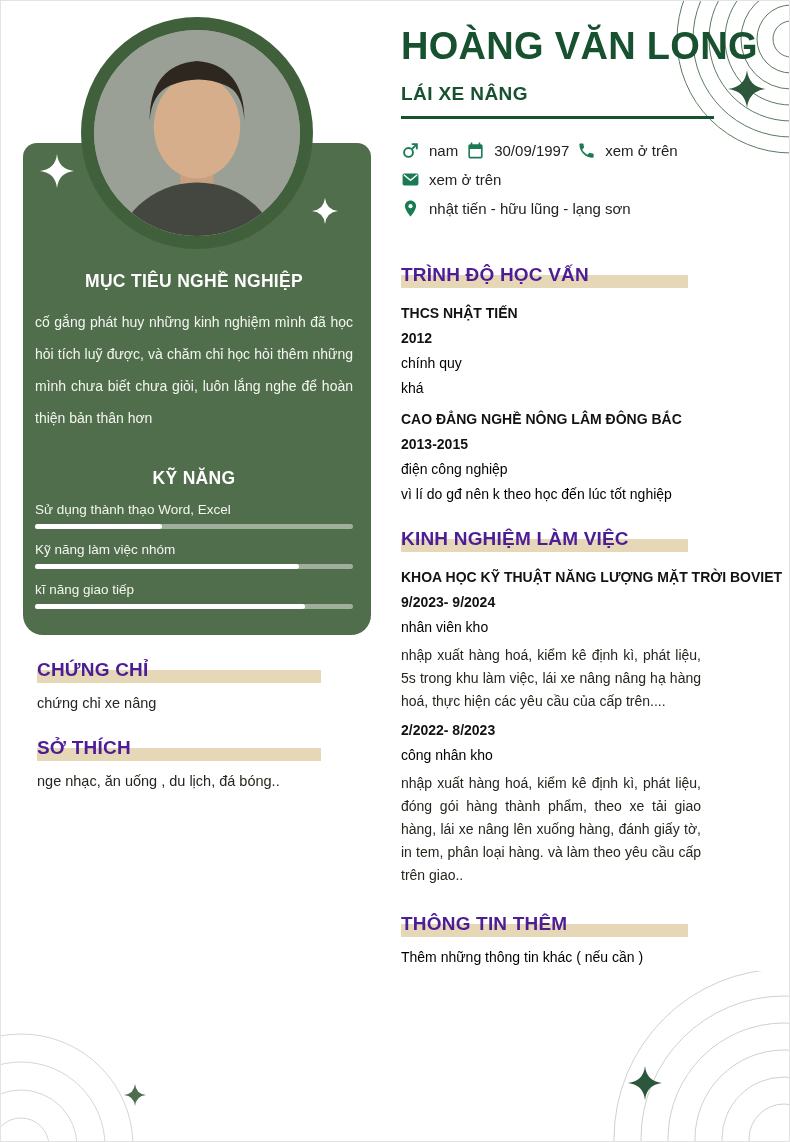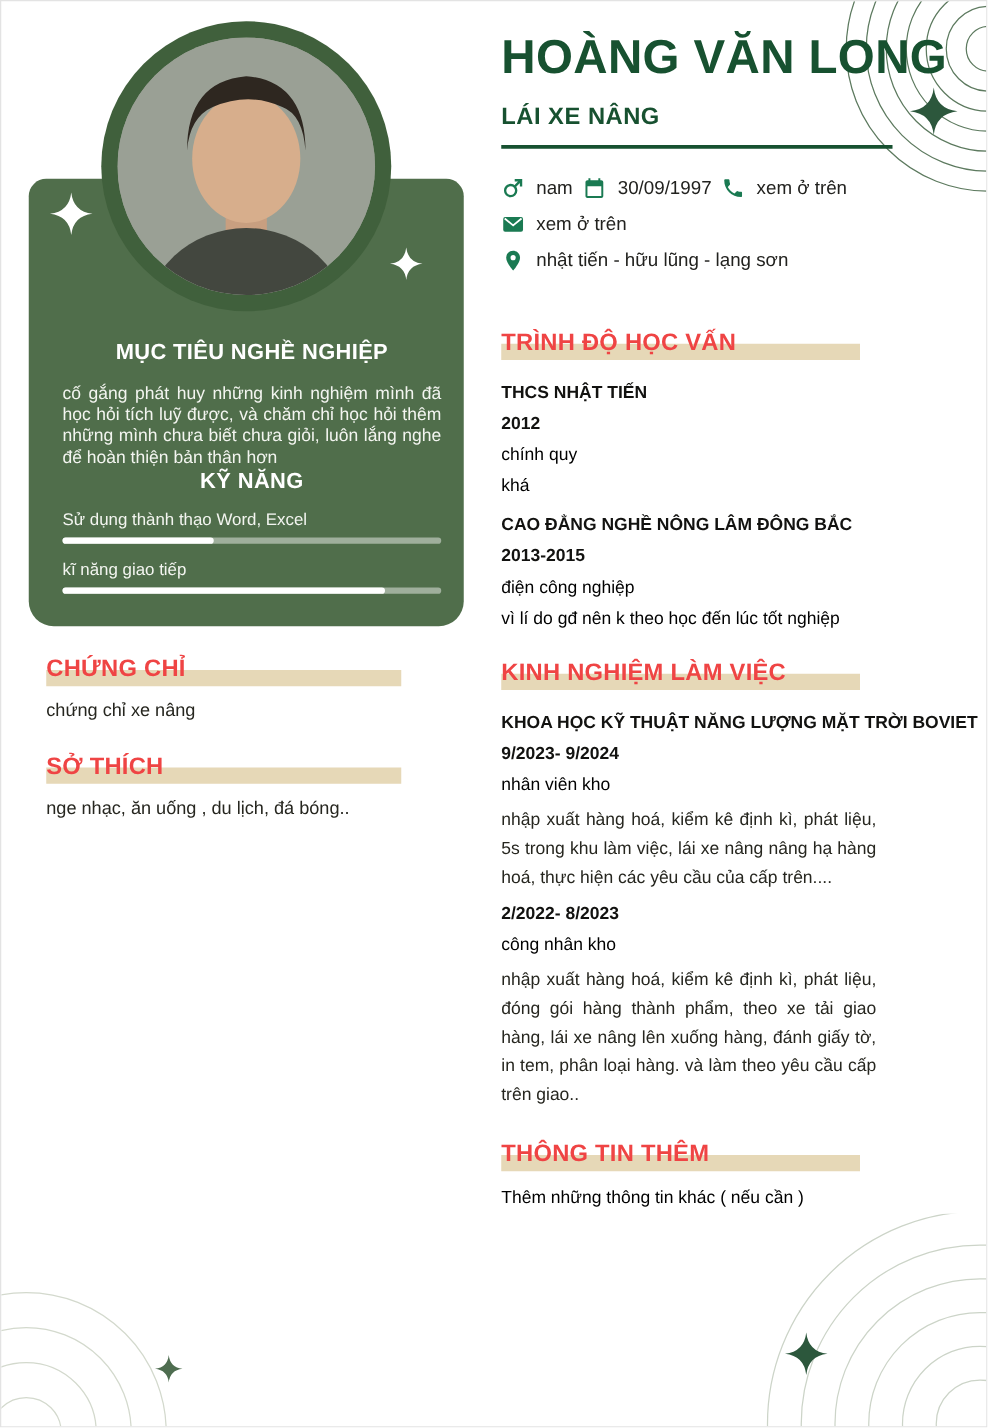--- a/index.html
+++ b/index.html
@@ -7,36 +7,36 @@
   body { font-family:"Liberation Sans","DejaVu Sans",sans-serif; }
   .page { position:relative; width:790px; height:1142px; background:#fff; border:1px solid #e3e3e3; overflow:hidden; }
 
   
   .sidebar { position:absolute; left:22px; top:0; width:348px; }
   .photo-ring { position:absolute; left:58px; top:16px; width:232px; height:232px; border-radius:50%;
                 background:#40603c; z-index:3; display:flex; align-items:center; justify-content:center; }
   .photo { width:206px; height:206px; border-radius:50%; overflow:hidden; background:#98a094; }
   .photo svg { width:100%; height:100%; display:block; }
   .green-panel { position:relative; margin-top:142px; background:#506e4b; border-radius:14px 14px 20px 20px;
-                 padding:128px 18px 26px 27px; color:#fff; z-index:1; }
+                 padding:128px 18px 26px 12px; color:#fff; z-index:1; }
   .spark { position:absolute; z-index:4; }
   .panel-h { text-align:center; font-size:17.5px; font-weight:bold; letter-spacing:.3px; color:#fff; }
-  .objective-text { margin-top:14px; font-size:14px; line-height:17px; text-align:justify; color:#f3f5f0; }
-  .skills-h { }
+  .objective-text { margin-top:14px; font-size:14px; line-height:32px; text-align:justify; color:#f3f5f0; }
+  .skills-h { margin-top:34px; }
   .skill { margin-top:13px; }
   .skill-label { font-size:13.5px; color:#f3f5f0; }
   .skill-track { margin-top:7px; height:5px; border-radius:3px; background:rgba(255,255,255,.45); position:relative; }
   .skill-fill { position:absolute; left:0; top:0; height:5px; border-radius:3px; background:#fff; }
 
   .left-block { margin:24px 14px 0 14px; }
   .sec-head { position:relative; height:26px; margin-bottom:10px; }
   .sec-head .hl { position:absolute; left:0; top:11px; height:13px; background:#e6d8b7; }
   .sec-head.left-w .hl { width:284px; }
   .sec-head.main-w .hl { width:287px; }
-  .sec-head .txt { position:relative; font-size:19px; font-weight:bold; color:#ef4444; letter-spacing:.2px; }
+  .sec-head .txt { position:relative; font-size:19px; font-weight:bold; color:#4c1d95; letter-spacing:.2px; }
   .plain-line { font-size:14.5px; color:#26261f; margin-bottom:6px; }
   .left-block + .left-block { margin-top:26px; }
 
   
   .main { position:absolute; left:400px; top:24px; width:300px; }
   .name { font-size:38px; font-weight:bold; color:#175130; letter-spacing:.3px; white-space:nowrap; }
   .job-title { margin-top:15px; font-size:19px; font-weight:bold; color:#175130; letter-spacing:.4px; }
   .rule { margin-top:11px; width:313px; height:3px; background:#175130; }
   .contact { margin-top:22px; }
   .c-row { display:flex; align-items:center; gap:8px; margin-top:10px; font-size:15px; color:#22221f; }
@@ -132,20 +132,26 @@
 
       <div class="panel-h skills-h">KỸ NĂNG</div>
 
       <div class="skill">
         <div class="skill-label">Sử dụng thành thạo Word, Excel</div>
         <div class="skill-track">
           <div class="skill-fill" style="width: 40%;"></div>
         </div>
       </div>
       <div class="skill">
+        <div class="skill-label">Kỹ năng làm việc nhóm</div>
+        <div class="skill-track">
+          <div class="skill-fill" style="width: 83%;"></div>
+        </div>
+      </div>
+      <div class="skill">
         <div class="skill-label">kĩ năng giao tiếp</div>
         <div class="skill-track">
           <div class="skill-fill" style="width: 85%;"></div>
         </div>
       </div>
     </div>
 
     <div class="left-block">
       <div class="sec-head left-w">
         <span class="hl"></span>

